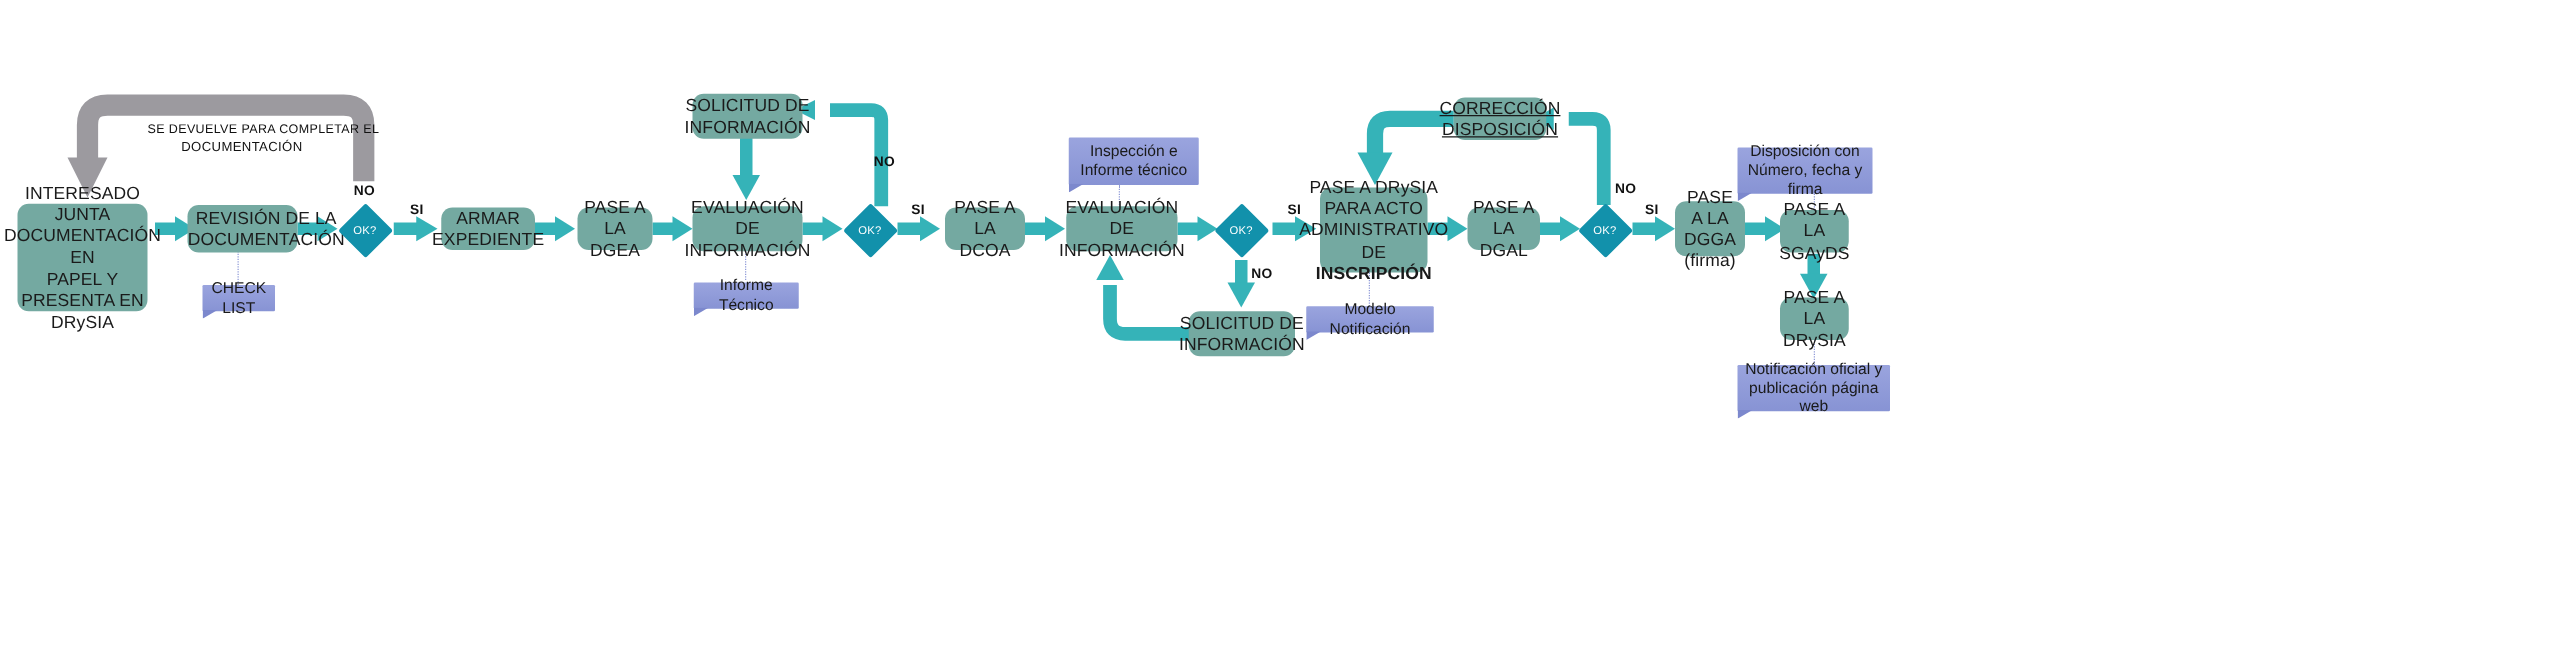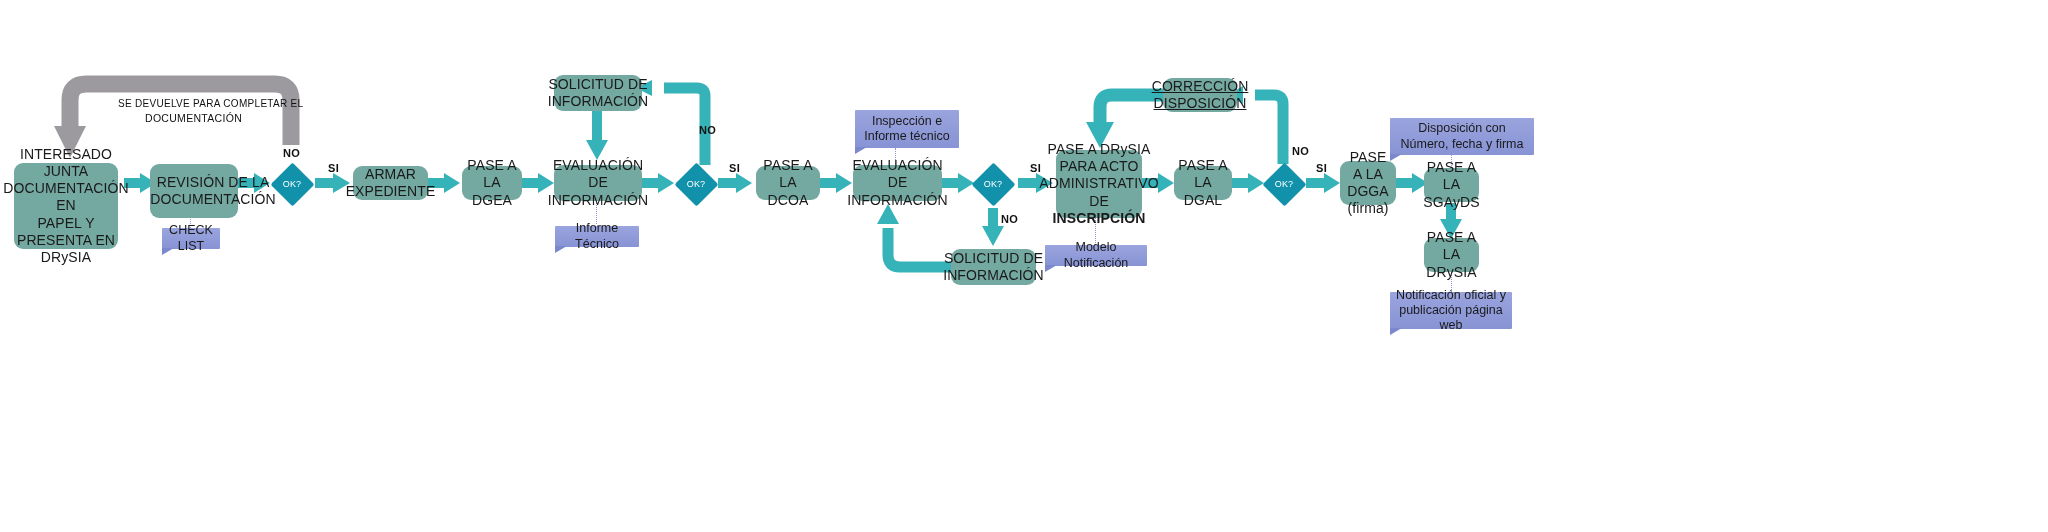--- a/index.html
+++ b/index.html
@@ -226,21 +226,21 @@
 
   <div class="node proc" style="left:14px; top:163px; width:104px; height:86px;">
     <div>
       <span>INTERESADO JUNTA</span>
       <span>DOCUMENTACIÓN EN</span>
       <span>PAPEL Y PRESENTA EN</span>
       <span>DRySIA</span>
     </div>
   </div>
 
-  <div class="node proc" style="left:150px; top:164px; width:88px; height:54px;padding-left:42px;">
+  <div class="node proc" style="left:150px; top:164px; width:88px; height:38px;padding-left:42px;">
     <div>
       <span>REVISIÓN DE LA</span>
       <span>DOCUMENTACIÓN</span>
     </div>
   </div>
 
   <div class="diamond-wrap" style="left:270px; top:162px; width:44px; height:44px;">
     <div class="diamond" style="width:31px;height:31px;margin:6.5px auto;"></div>
     <div class="diamond-label">OK?</div>
   </div>
@@ -373,21 +373,21 @@
       <span>Informe técnico</span>
     </div>
     <div class="note-fold"></div>
   </div>
 
   <div class="node note" style="left:1045px; top:245px; width:102px; height:21px;">
     <div><span>Modelo Notificación</span></div>
     <div class="note-fold"></div>
   </div>
 
-  <div class="node note" style="left:1390px; top:118px; width:144px; height:37px;">
+  <div class="node note" style="left:1390px; top:118px; width:108px; height:37px;">
     <div>
       <span>Disposición con</span>
       <span>Número, fecha y firma</span>
     </div>
     <div class="note-fold"></div>
   </div>
 
   <div class="node note" style="left:1390px; top:292px; width:122px; height:37px;">
     <div>
       <span>Notificación oficial y</span>

